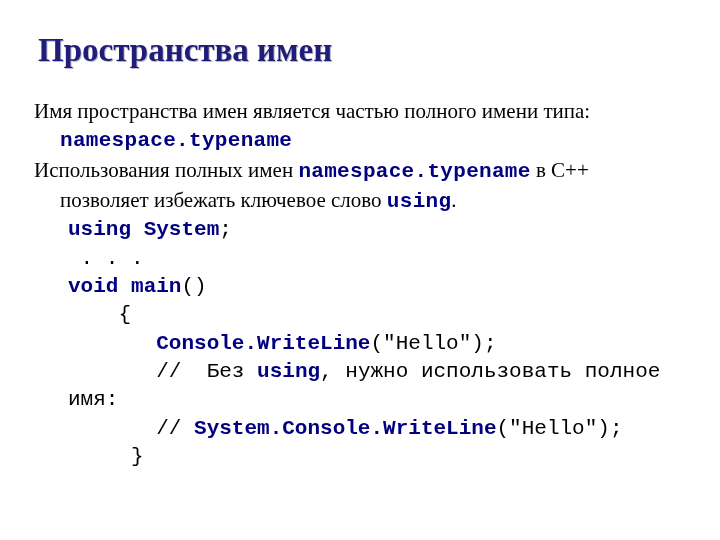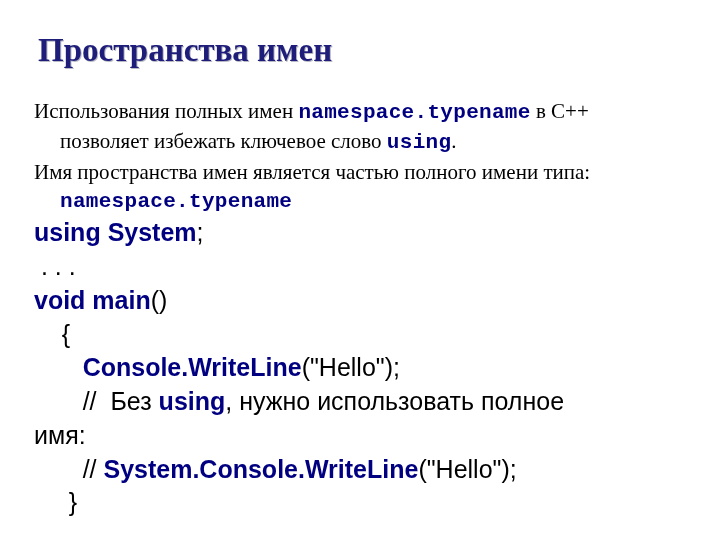--- a/index.html
+++ b/index.html
@@ -33,42 +33,42 @@
     letter-spacing: 0.3px;
   }
   .navy {
     color: #000080;
     font-weight: bold;
   }
   .hang {
     padding-left: 26px;
     text-indent: -26px;
   }
-  .code { white-space: pre; font-family: Liberation Sans, sans-serif; font-size: 25px; line-height: 1.35; }
+  .code { white-space: pre; font-family: Liberation Mono, monospace; font-size: 21px; line-height: 1.35; margin-left: 34px; }
   .code .kw { color: #000080; font-weight: bold; }
   .code .id { color: #000080; font-weight: bold; }
 </style>
 </head>
 <body>
 <div class="slide">
 
   <div class="title">Пространства имен</div>
 
   <div class="body">
 
     <div class="hang">
+      <span>Имя пространства имен является частью полного имени типа: </span>
+      <span class="mono navy">namespace.typename</span>
+    </div>
+
+    <div class="hang">
       <span>Использования полных имен </span>
       <span class="mono navy">namespace.typename</span>
       <span> в С++ позволяет избежать ключевое слово </span>
       <span class="mono navy">using</span><span>.</span>
-    </div>
-
-    <div class="hang">
-      <span>Имя пространства имен является частью полного имени типа: </span>
-      <span class="mono navy">namespace.typename</span>
     </div>
 
     <div class="code"><span class="kw">using</span> <span class="id">System</span><span>;</span>
 <span> . . .</span>
 <span class="kw">void</span> <span class="id">main</span><span>()</span>
     <span>{</span>
        <span class="id">Console.WriteLine</span><span>("Hello");</span>
        <span>//</span> <span> Без</span> <span class="kw">using</span><span>, нужно использовать полное</span>
 <span>имя:</span>
        <span>//</span> <span class="id">System.Console.WriteLine</span><span>("Hello");</span>

